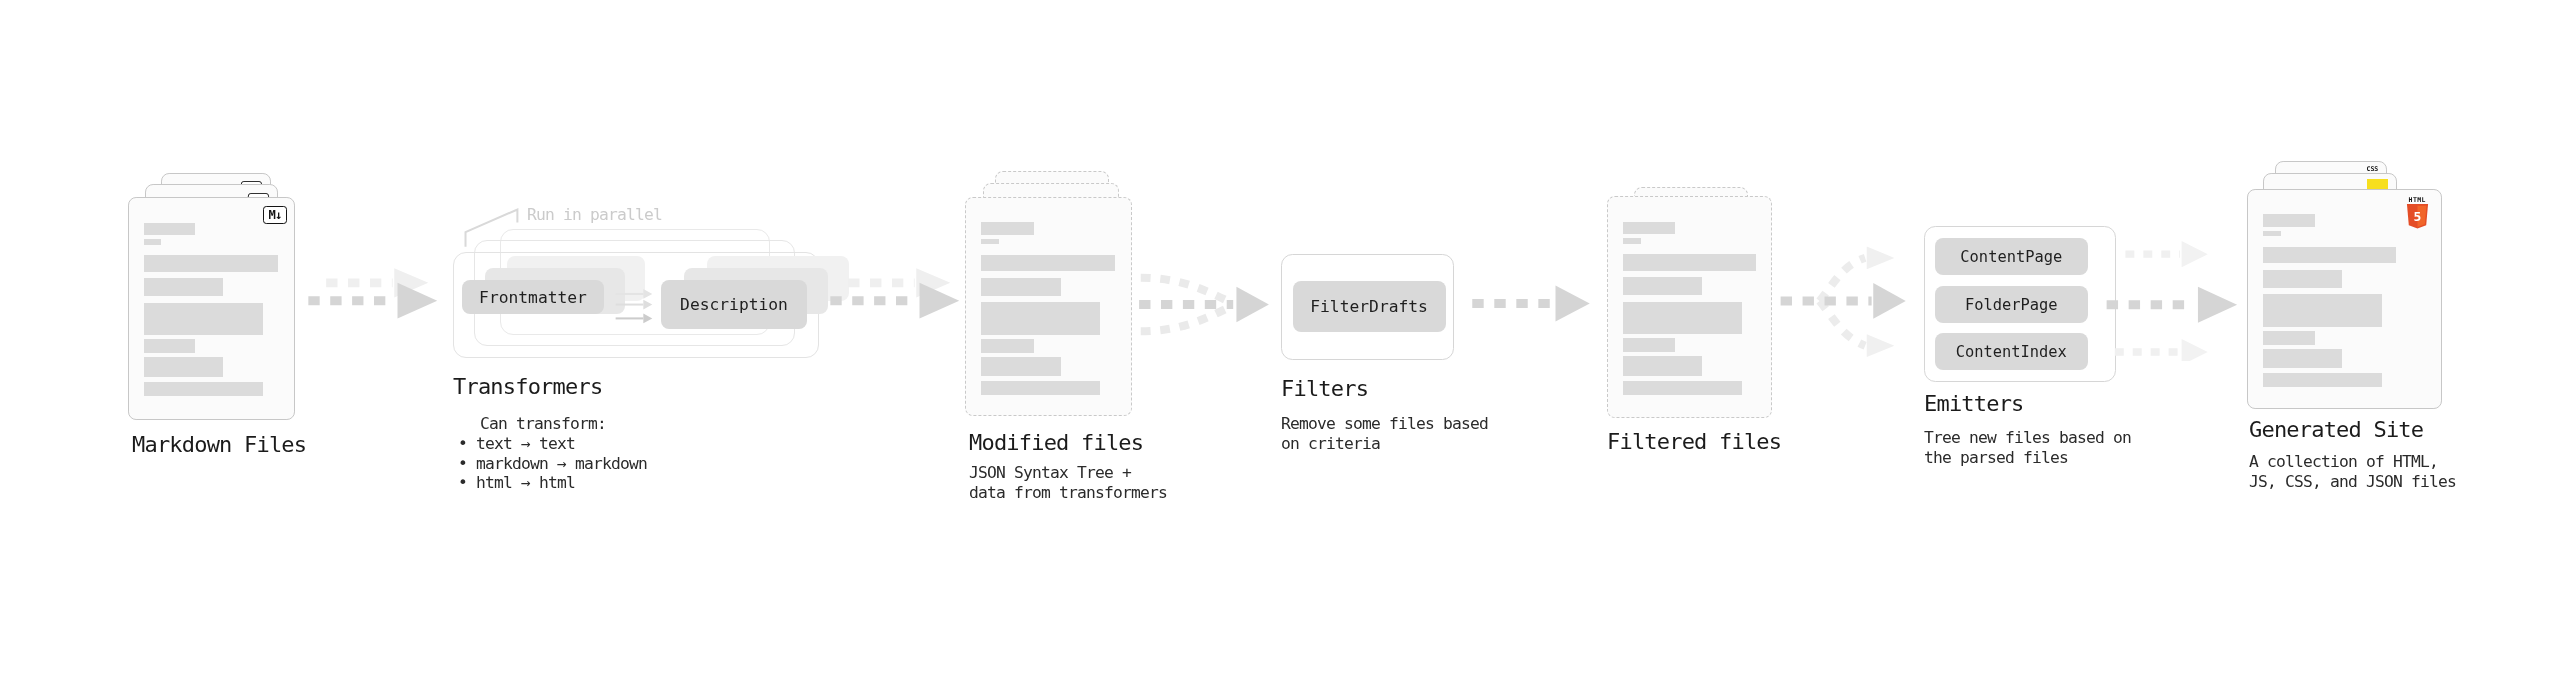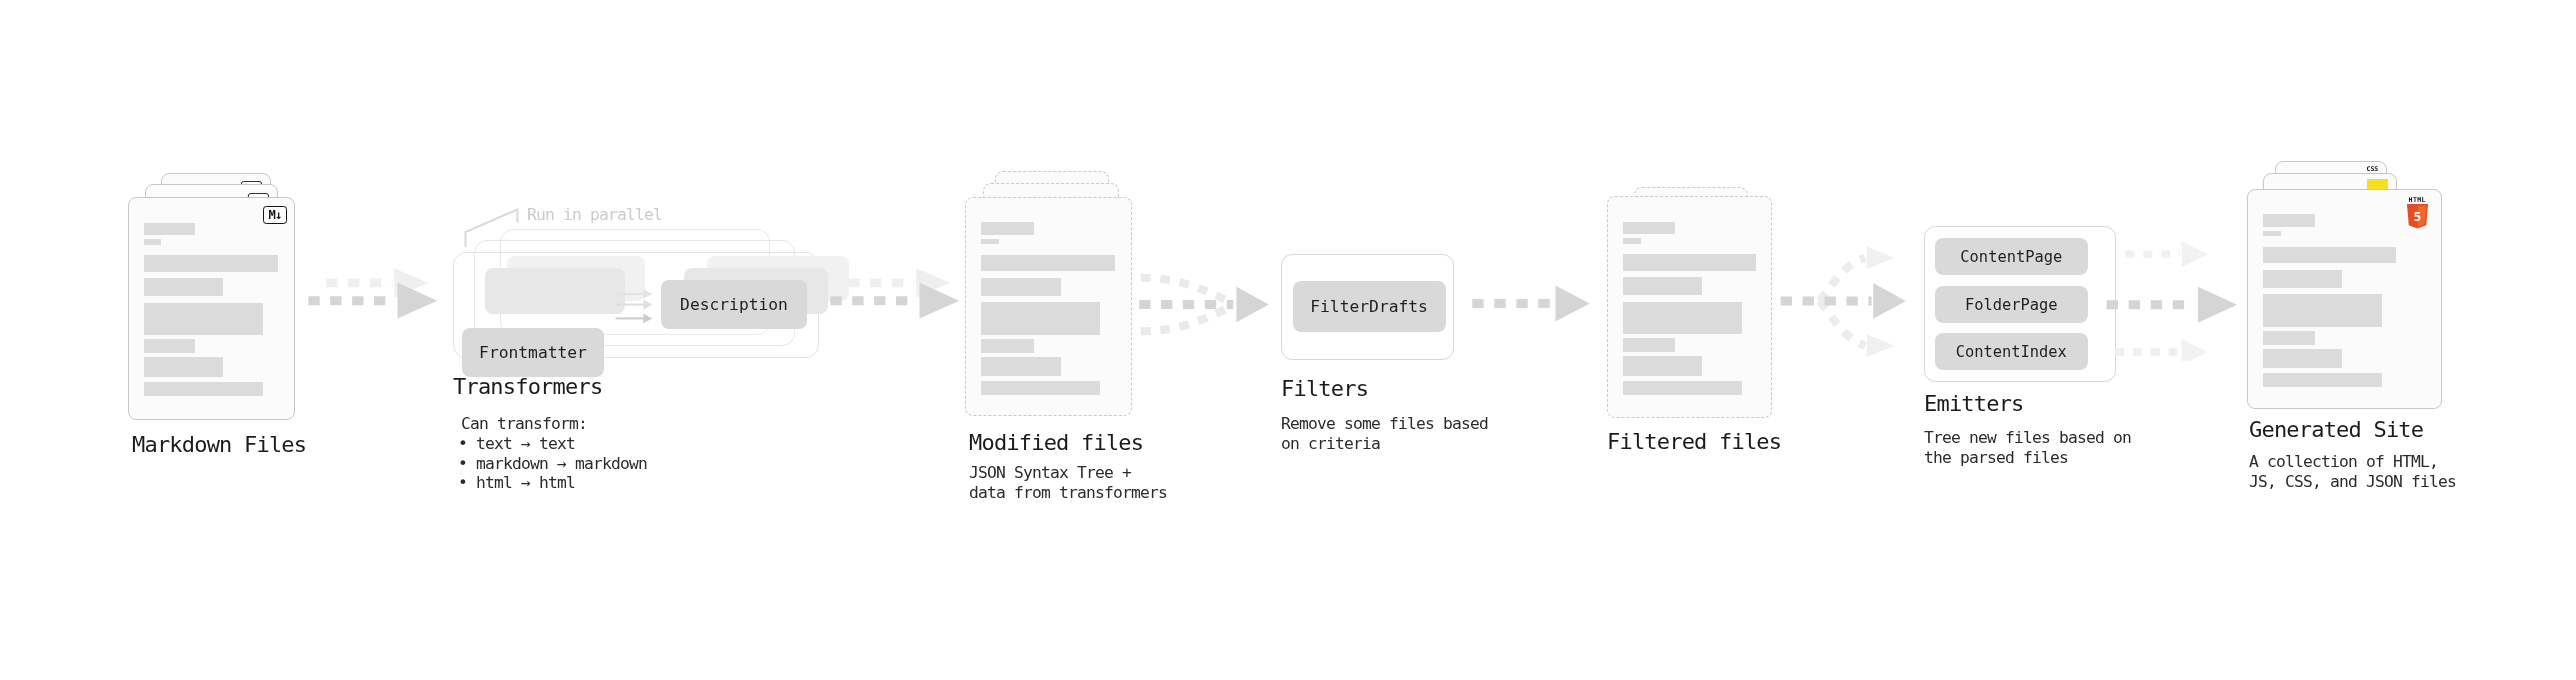--- a/index.html
+++ b/index.html
@@ -86,37 +86,37 @@
   </svg>
   <div class="note" style="left:527px;top:205px;">Run in parallel</div>
 
   <div class="abs" style="left:453px;top:203px;width:374px;height:163px;">
     <div class="frame" style="left:47px;top:26px;width:270px;height:106px;border-color:#e9e9e9;"></div>
     <div class="frame" style="left:21px;top:37px;width:321px;height:106px;border-color:#e6e6e6;"></div>
     <div class="frame" style="left:0;top:49px;width:366px;height:106px;"></div>
 
     <div class="pill ghost2" style="left:54px;top:53px;width:138px;height:45px;"></div>
     <div class="pill ghost1" style="left:32px;top:65px;width:140px;height:46px;"></div>
-    <div class="pill" style="left:9px;top:77px;width:142px;height:49px;margin-top:48px;">Frontmatter</div>
+    <div class="pill" style="left:9px;top:77px;width:142px;height:34px;">Frontmatter</div>
 
     <div class="pill ghost2" style="left:254px;top:53px;width:142px;height:45px;"></div>
     <div class="pill ghost1" style="left:231px;top:65px;width:144px;height:46px;"></div>
     <div class="pill" style="left:208px;top:77px;width:146px;height:49px;">Description</div>
 
     <svg style="position:absolute;left:161px;top:81px;" width="44" height="46" viewBox="0 0 54 56">
       <line x1="2" y1="12" x2="36" y2="12" stroke="#e4e4e4" stroke-width="2.5"></line>
         <polygon points="36,6 47,12 36,18" fill="#e4e4e4"></polygon>
       <line x1="2" y1="25" x2="36" y2="25" stroke="#dedede" stroke-width="2.5"></line>
         <polygon points="36,19 47,25 36,31" fill="#dedede"></polygon>
       <line x1="2" y1="42" x2="36" y2="42" stroke="#cccccc" stroke-width="2.5"></line>
         <polygon points="36,36 47,42 36,48" fill="#cccccc"></polygon>
     </svg>
   </div>
   <div class="stage-label" style="left:453px;top:374px;">Transformers</div>
-  <div class="stage-desc" style="left:461px;top:414px;text-align:right;">Can transform:</div>
+  <div class="stage-desc" style="left:480px;top:414px;text-align:right;">Can transform:</div>
   <div class="stage-desc bullets" style="left:458px;top:434px;">
     <div>• text → text</div>
     <div>• markdown → markdown</div>
     <div>• html → html</div>
   </div>
 
   <svg class="abs" style="left:827px;top:248px;" width="138" height="77" viewBox="0 0 170 95">
     <line x1="26" y1="43" x2="108" y2="43" stroke="#efefef" stroke-width="11" stroke-dasharray="14 13"></line>
     <polygon points="110,25 152,43 110,61" fill="#efefef"></polygon>
     <line x1="4" y1="65" x2="110" y2="65" stroke="#d5d5d5" stroke-width="11" stroke-dasharray="14 13"></line>

